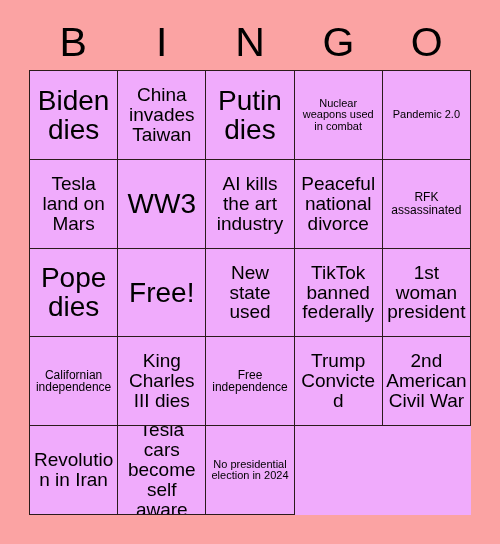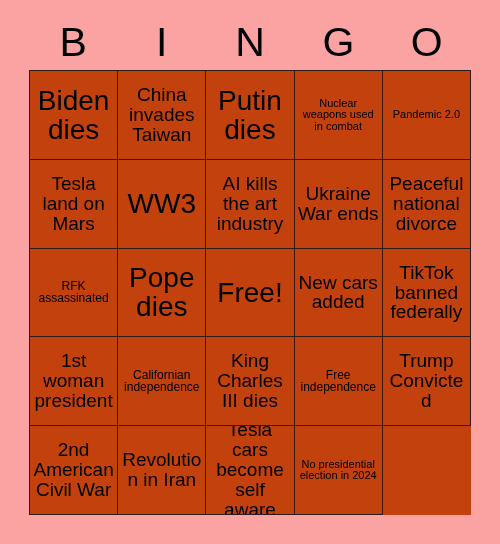--- a/index.html
+++ b/index.html
@@ -48,21 +48,21 @@
     left: 29px;
     top: 70px;
     width: 442px;
     height: 445px;
     box-sizing: border-box;
     display: grid;
     grid-template-columns: repeat(5, 1fr);
     grid-template-rows: repeat(5, 1fr);
     border-top: 1.5px solid #2b1b1b;
     border-left: 1.5px solid #2b1b1b;
-    background: #c2410c;
+    background: #f0abfc;
   }
 
   .bingo-cell {
     box-sizing: border-box;
     border-right: 1.5px solid #2b1b1b;
     border-bottom: 1.5px solid #2b1b1b;
     display: flex;
     align-items: center;
     justify-content: center;
     text-align: center;
@@ -117,36 +117,33 @@
       <div class="bingo-cell fs-lg">
         <span class="cell-text">Tesla land on Mars</span>
       </div>
       <div class="bingo-cell fs-xxl">
         <span class="cell-text">WW3</span>
       </div>
       <div class="bingo-cell fs-lg">
         <span class="cell-text">AI kills the art industry</span>
       </div>
       <div class="bingo-cell fs-lg">
-        <span class="cell-text">Ukraine War ends</span>
-      </div>
-      <div class="bingo-cell fs-lg">
         <span class="cell-text">Peaceful national divorce</span>
       </div>
       <div class="bingo-cell fs-sm">
         <span class="cell-text">RFK assassinated</span>
       </div>
       <div class="bingo-cell fs-xxl">
         <span class="cell-text">Pope dies</span>
       </div>
       <div class="bingo-cell fs-xxl">
         <span class="cell-text">Free!</span>
       </div>
       <div class="bingo-cell fs-lg">
-        <span class="cell-text">New cars added</span>
+        <span class="cell-text">New state used</span>
       </div>
       <div class="bingo-cell fs-lg">
         <span class="cell-text">TikTok banned federally</span>
       </div>
       <div class="bingo-cell fs-lg">
         <span class="cell-text">1st woman president</span>
       </div>
       <div class="bingo-cell fs-sm">
         <span class="cell-text">Californian independence</span>
       </div>

